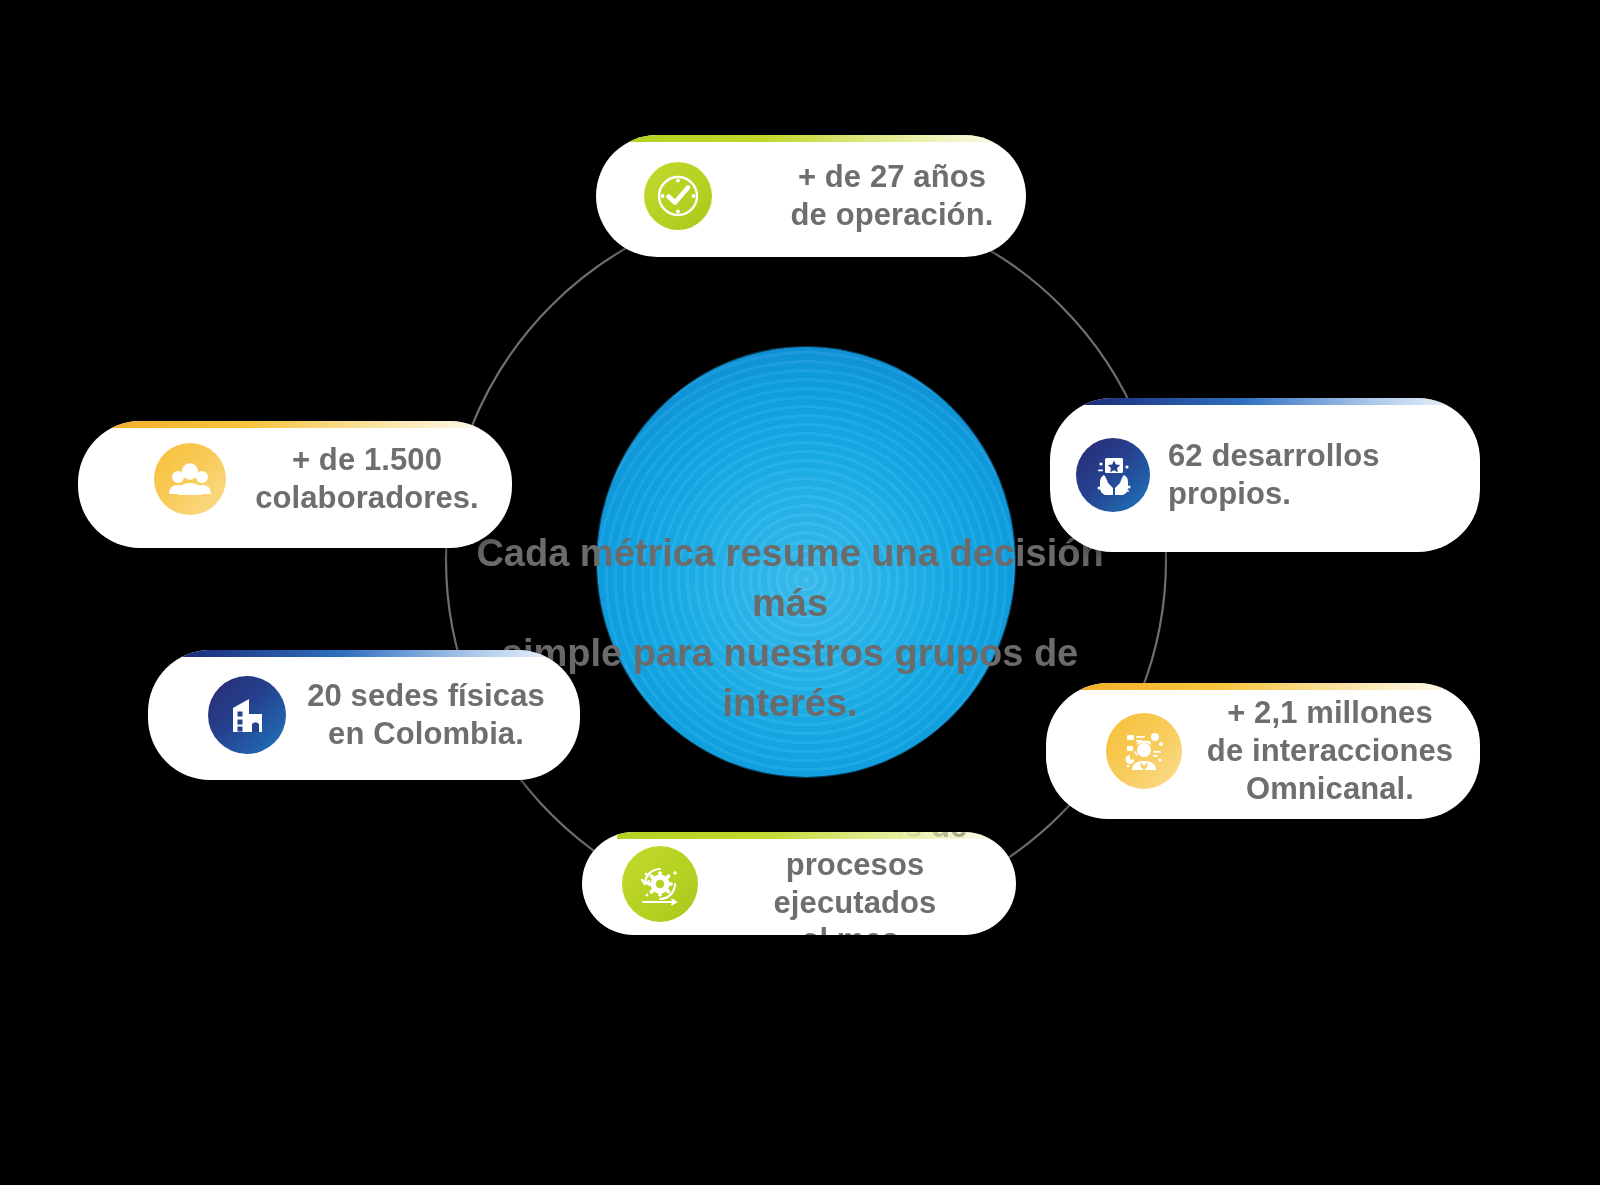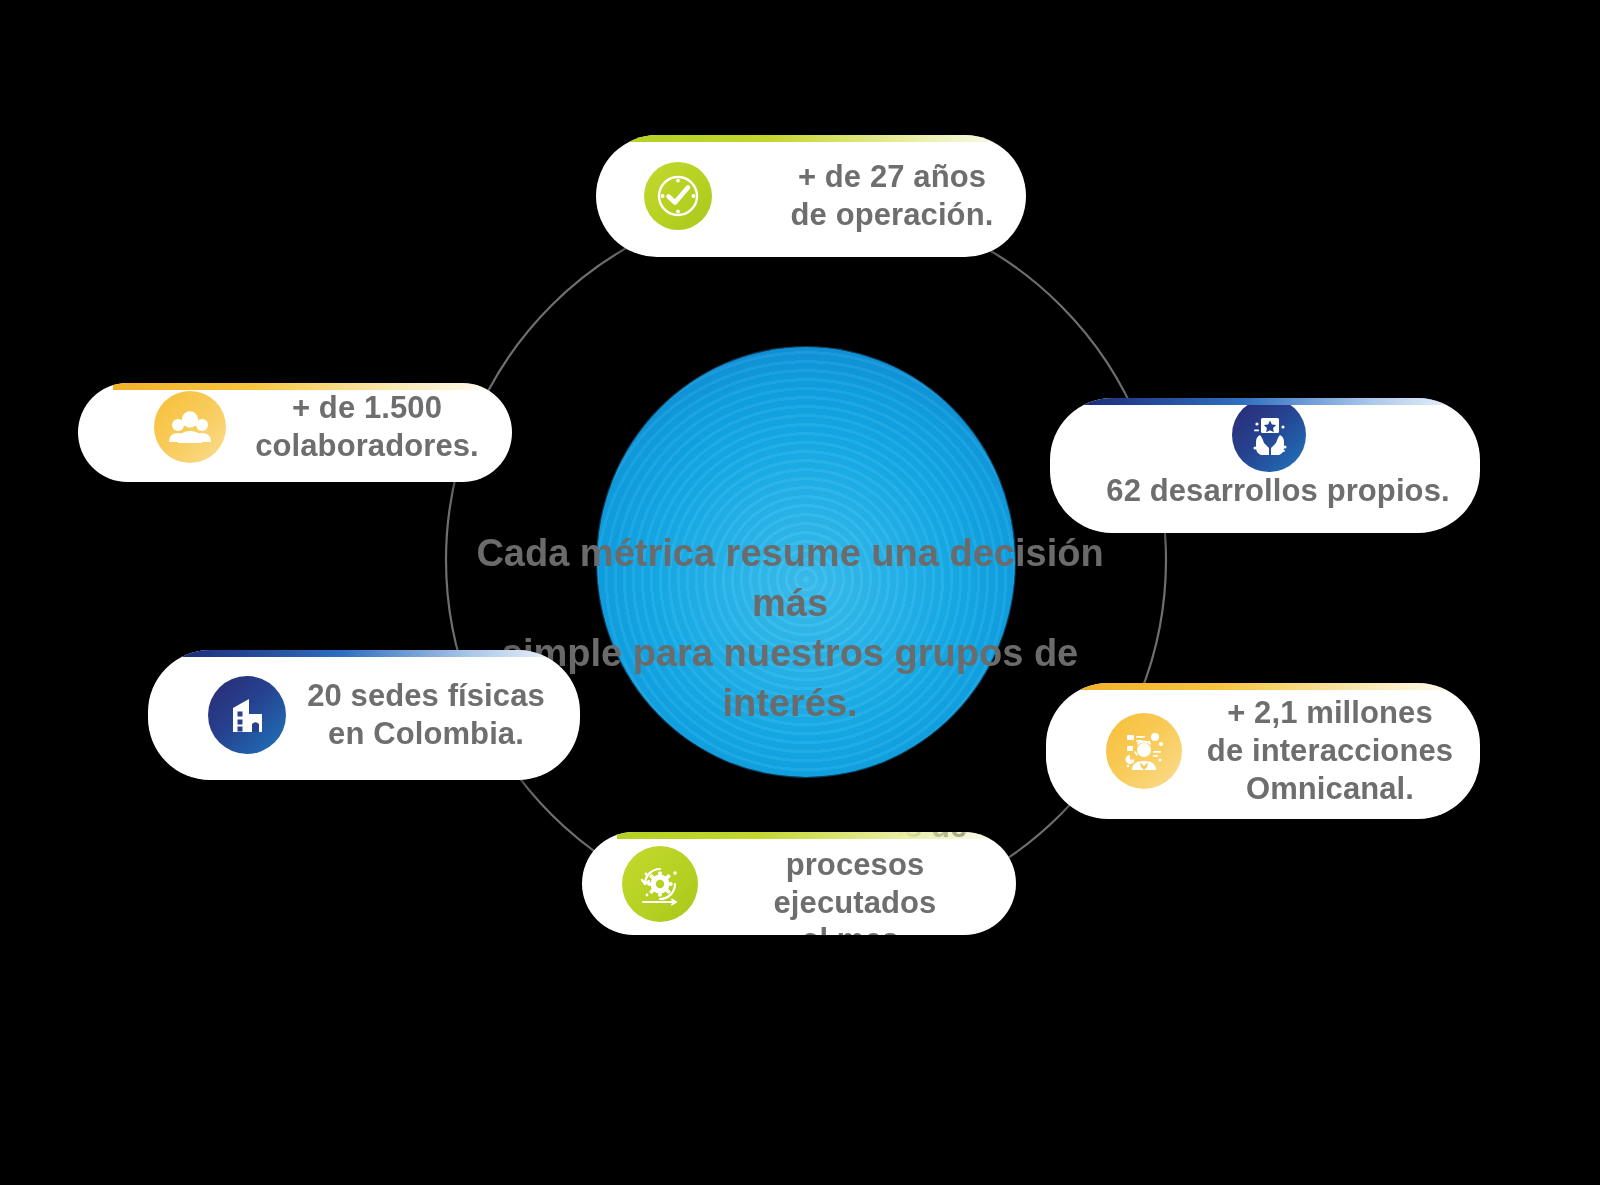--- a/index.html
+++ b/index.html
@@ -100,44 +100,43 @@
   
   #card-years {
     left: 596px; top: 135px; width: 430px; height: 122px;
     padding: 0 26px 0 48px;
     gap: 48px;
   }
   #card-years .icon-badge { width: 68px; height: 68px; }
   #card-years .card-text { margin-left: 24px; text-align: center; flex: 1; }
 
   #card-staff {
-    left: 78px; top: 383px; width: 434px; height: 99px;
+    left: 78px; top: 421px; width: 434px; height: 127px;
     padding: 0 26px 11px 76px;
   }
   #card-staff .icon-badge { width: 72px; height: 72px; }
   #card-staff .card-text { margin-left: 22px; text-align: center; flex: 1; }
 
   #card-offices {
     left: 148px; top: 650px; width: 432px; height: 130px;
     padding: 0 26px 0 60px;
   }
   #card-offices .icon-badge { width: 78px; height: 78px; }
   #card-offices .card-text { margin-left: 12px; text-align: center; flex: 1; }
 
   #card-processes {
     left: 582px; top: 832px; width: 434px; height: 103px;
     padding: 0 22px 0 40px;
   }
   #card-processes .icon-badge { width: 76px; height: 76px; }
   #card-processes .card-text { margin-left: 18px; text-align: center; flex: 1; }
 
   #card-dev {
-    left: 1050px; top: 398px; width: 430px; height: 135px;
+    left: 1050px; top: 398px; width: 430px; height: 154px;
     padding: 0 18px 0 26px;
-    flex-direction: column;
   }
   #card-dev .icon-badge { width: 74px; height: 74px; }
   #card-dev .card-text { margin-left: 18px; text-align: left; flex: 1; }
 
   #card-omni {
     left: 1046px; top: 643px; width: 434px; height: 136px;
     padding: 0 20px 0 60px;
     margin-top: 40px;
   }
   #card-omni .icon-badge { width: 76px; height: 76px; }

